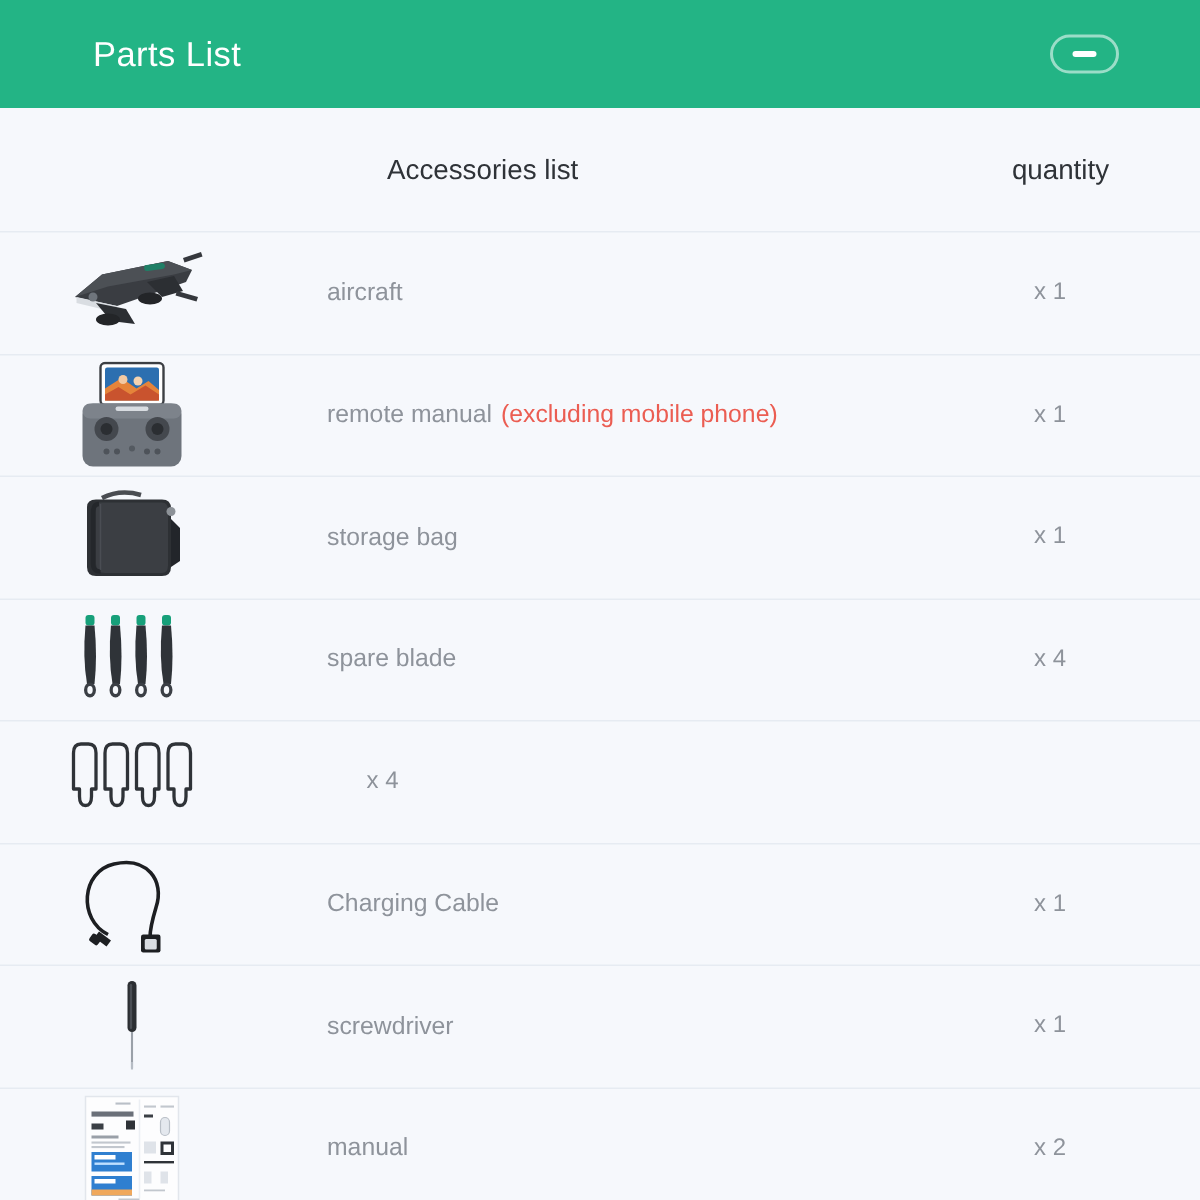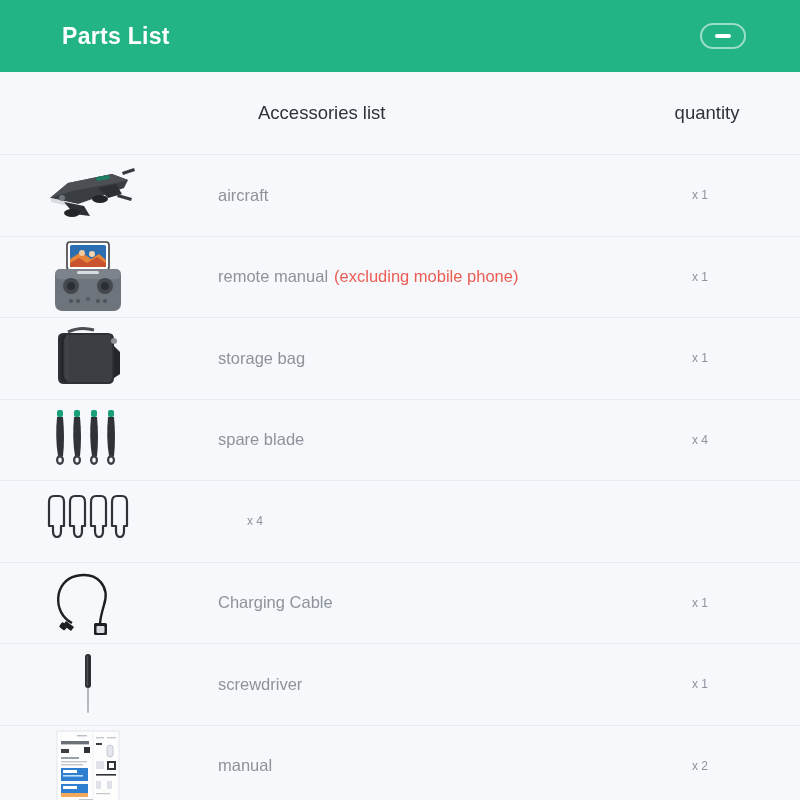--- a/index.html
+++ b/index.html
@@ -21,21 +21,21 @@
     height: 72px;
     background: #23b485;
     display: flex;
     align-items: center;
   }
   .header-title {
     margin-left: 62px;
     color: #ffffff;
     font-size: 23px;
     letter-spacing: 0.3px;
-    font-weight: 700;
+    font-weight: 400;
     line-height: 1;
   }
   .header-button {
     position: absolute;
     right: 54px;
     top: 50%;
     transform: translateY(-50%);
     width: 46px;
     height: 26px;
     border: 2px solid rgba(255,255,255,0.55);
@@ -90,21 +90,21 @@
     white-space: nowrap;
   }
   .cell-name .note {
     color: #eb5d52;
     margin-left: 6px;
   }
   .cell-qty {
     width: 180px;
     flex: none;
     text-align: center;
-    font-size: 12px;
+    font-size: 16px;
     color: #8e939b;
     padding-right: 20px;
     box-sizing: border-box;
   }
   .head-name {
     flex: 1 1 auto;
     padding-left: 43px;
     font-size: 18.5px;
     color: #2f3338;
     white-space: nowrap;

